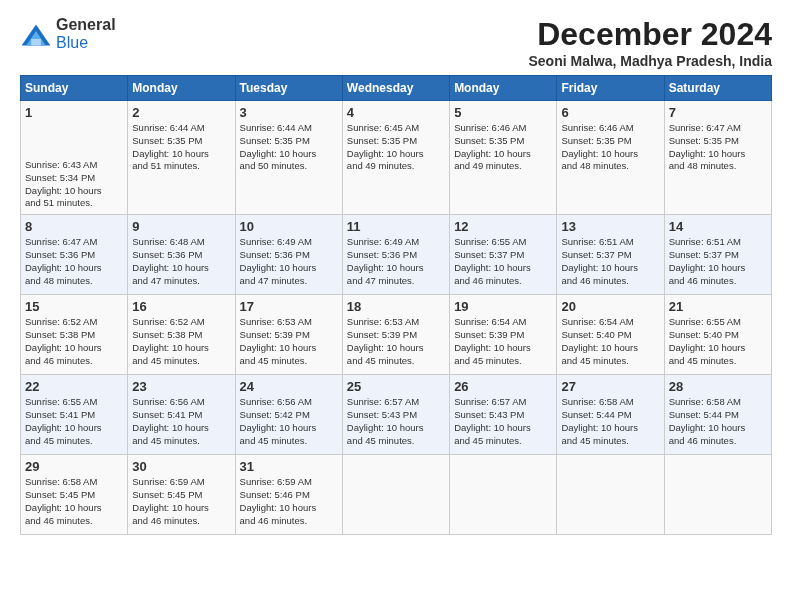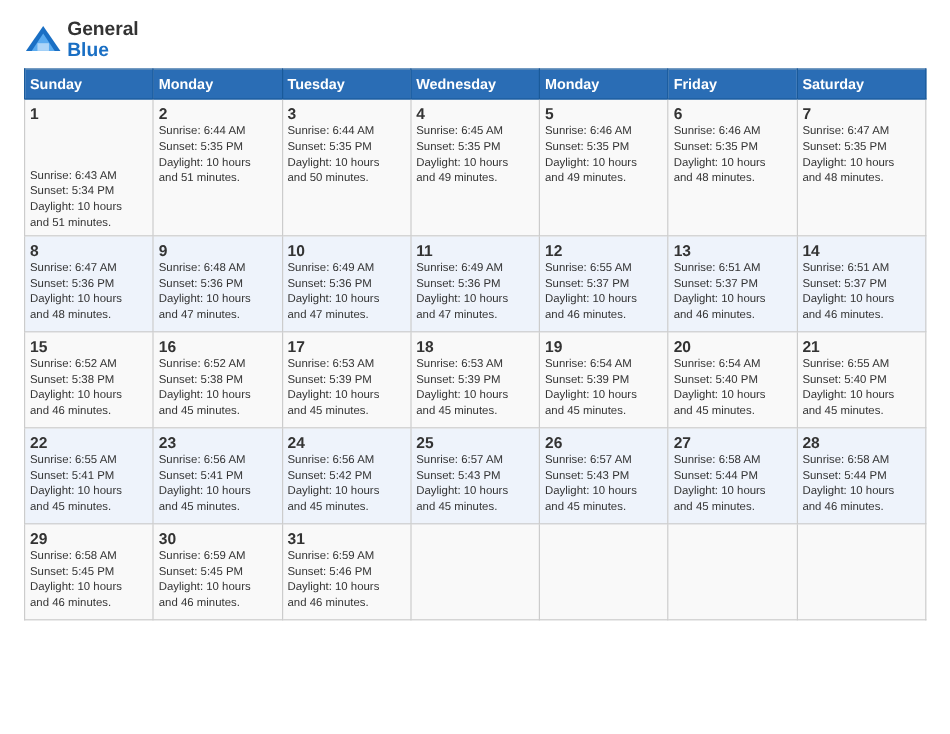--- a/index.html
+++ b/index.html
@@ -15,29 +15,29 @@
       padding: 16px 20px 10px 20px;
     }
     .header-area {
       display: flex;
       justify-content: space-between;
       align-items: flex-start;
       margin-bottom: 6px;
     }
     .logo {
       display: flex;
-      align-items: center;
+      align-items: flex-end;
       gap: 4px;
     }
     .logo-text {
       font-size: 16px;
       line-height: 1.1;
     }
     .logo-text .general { color: #333; font-weight: bold; }
-    .logo-text .blue { color: #1a6fc4; font-weight: bold; }
+    .logo-text .blue { color: #1a6fc4; font-weight: normal; }
     .logo-icon {
       width: 32px;
       height: 28px;
     }
     .title-area {
       text-align: right;
     }
     .month-title {
       font-size: 32px;
       font-weight: bold;
@@ -102,20 +102,24 @@
       <svg class="logo-icon" viewBox="0 0 40 35">
         <polygon points="20,2 38,28 2,28" fill="#1a6fc4"></polygon>
         <polygon points="20,10 32,28 8,28" fill="#5aabf0"></polygon>
         <rect x="14" y="20" width="12" height="8" fill="#fff" opacity="0.5"></rect>
       </svg>
       <div class="logo-text">
         <div><span class="general">General</span></div>
         <div><span class="blue">Blue</span></div>
       </div>
     </div>
+    <div class="title-area">
+      <div class="month-title">December 2024</div>
+      <div class="subtitle">Seoni Malwa, Madhya Pradesh, India</div>
+    </div>
   </div>
 
   <table class="calendar">
     <thead>
       <tr>
       <th>Sunday</th>
           <th>Monday</th>
           <th>Tuesday</th>
           <th>Wednesday</th>
           <th>Monday</th>

